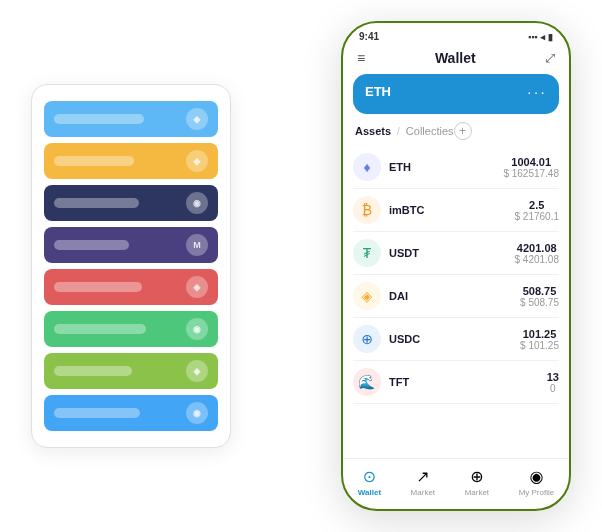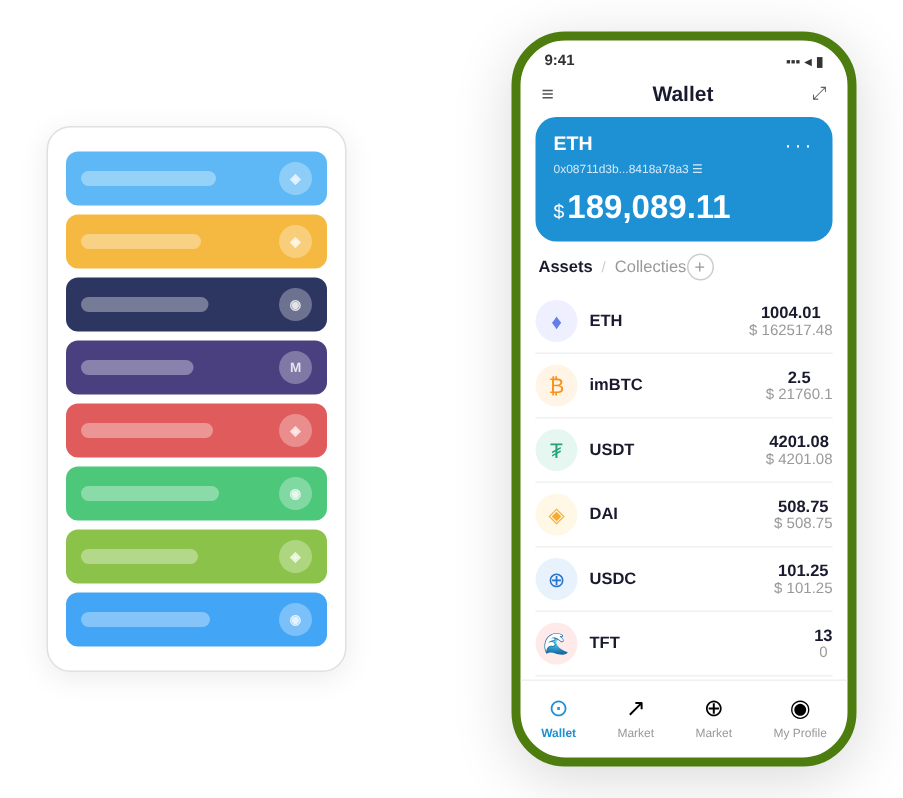--- a/index.html
+++ b/index.html
@@ -75,21 +75,21 @@
 
     
     .phone {
       position: absolute;
       right: 20px;
       top: 10px;
       width: 230px;
       height: 490px;
       background: #fff;
       border-radius: 36px;
-      border: 6px solid #4d7c0f;
+      border: 2px solid #4d7c0f;
       box-shadow: 0 8px 40px rgba(0,0,0,0.15);
       overflow: hidden;
       display: flex;
       flex-direction: column;
     }
 
     .phone-status-bar {
       display: flex;
       justify-content: space-between;
       align-items: center;
@@ -363,24 +363,20 @@
       <span class="header-menu-icon">≡</span>
       <span class="header-title">Wallet</span>
       <span class="header-expand-icon">⤢</span>
     </div>
 
     <div class="eth-card">
       <div class="eth-card-top">
         <span class="eth-label">ETH</span>
         <span class="eth-more">···</span>
       </div>
-      <div class="eth-address">0x08711d3b...8418a78a3 ☰</div>
-      <div class="eth-balance">
-        <span class="eth-balance-symbol">$</span><span>189,089.11</span>
-      </div>
     </div>
 
     <div class="assets-header">
       <div class="assets-tabs">
         <span class="assets-tab-active">Assets</span>
         <span class="assets-divider">/</span>
         <span class="assets-tab-inactive">Collecties</span>
       </div>
       <div class="assets-add">+</div>
     </div>

